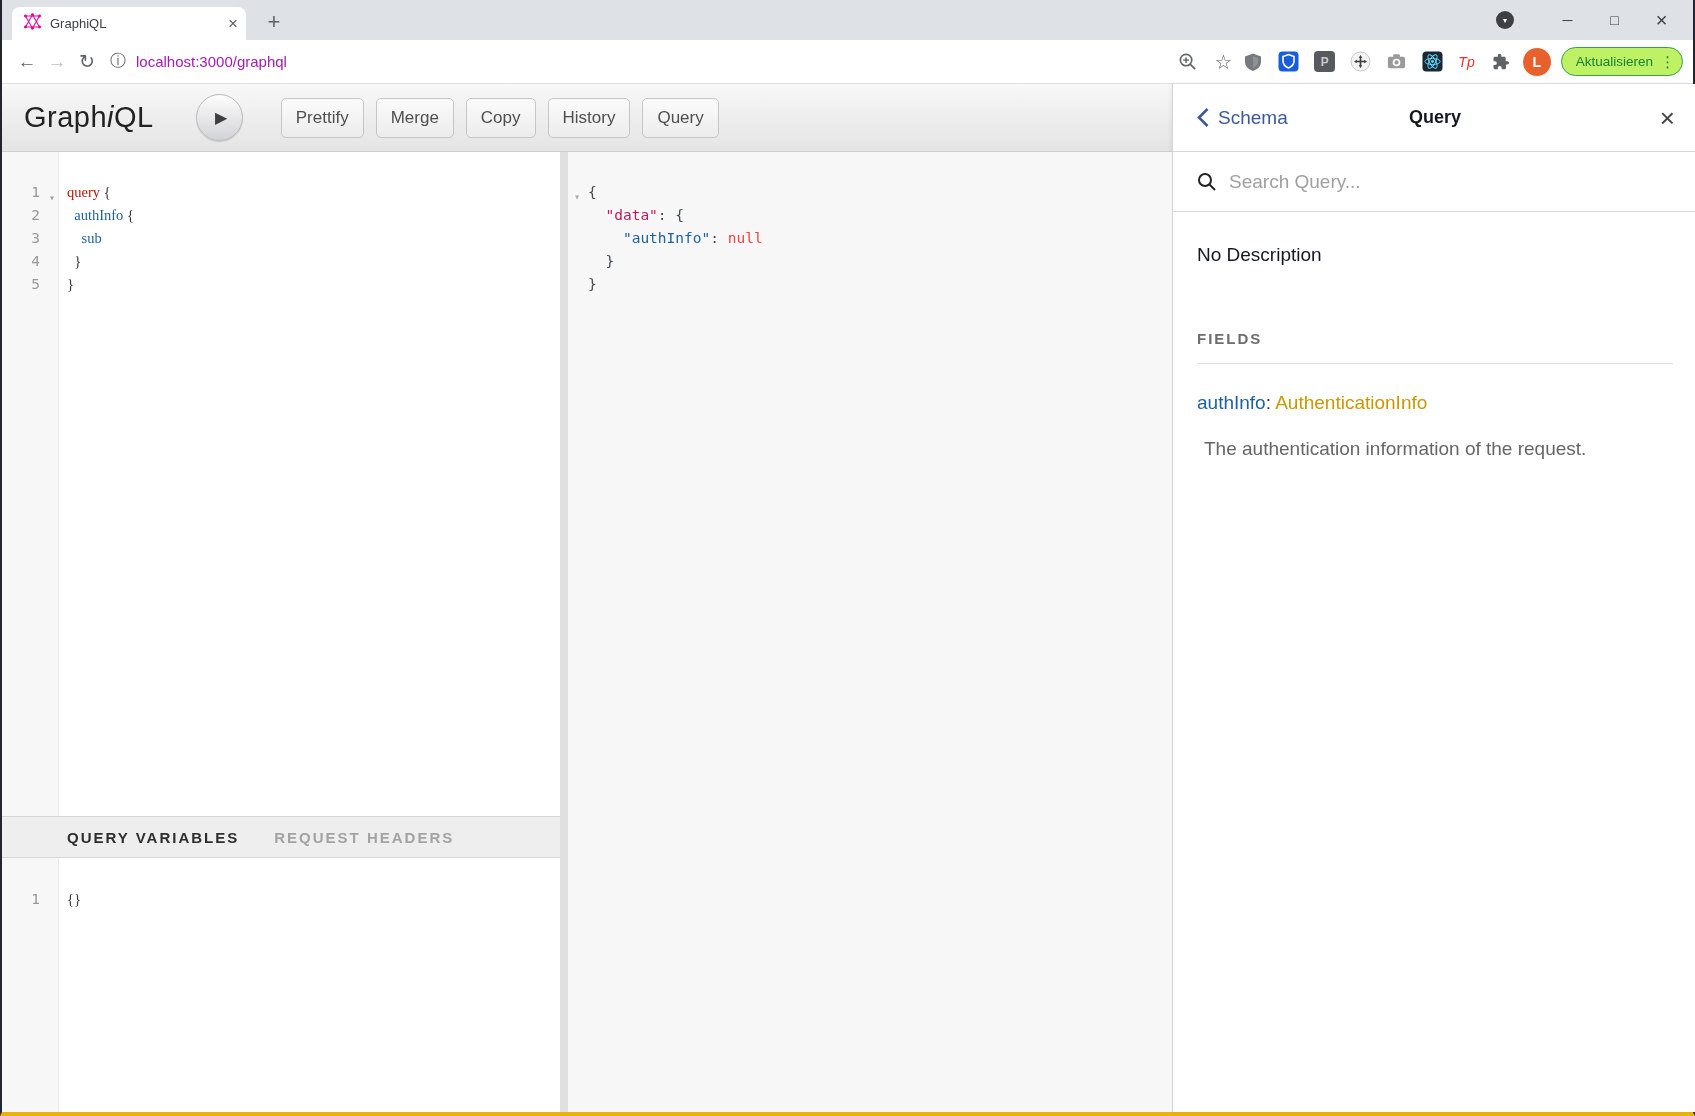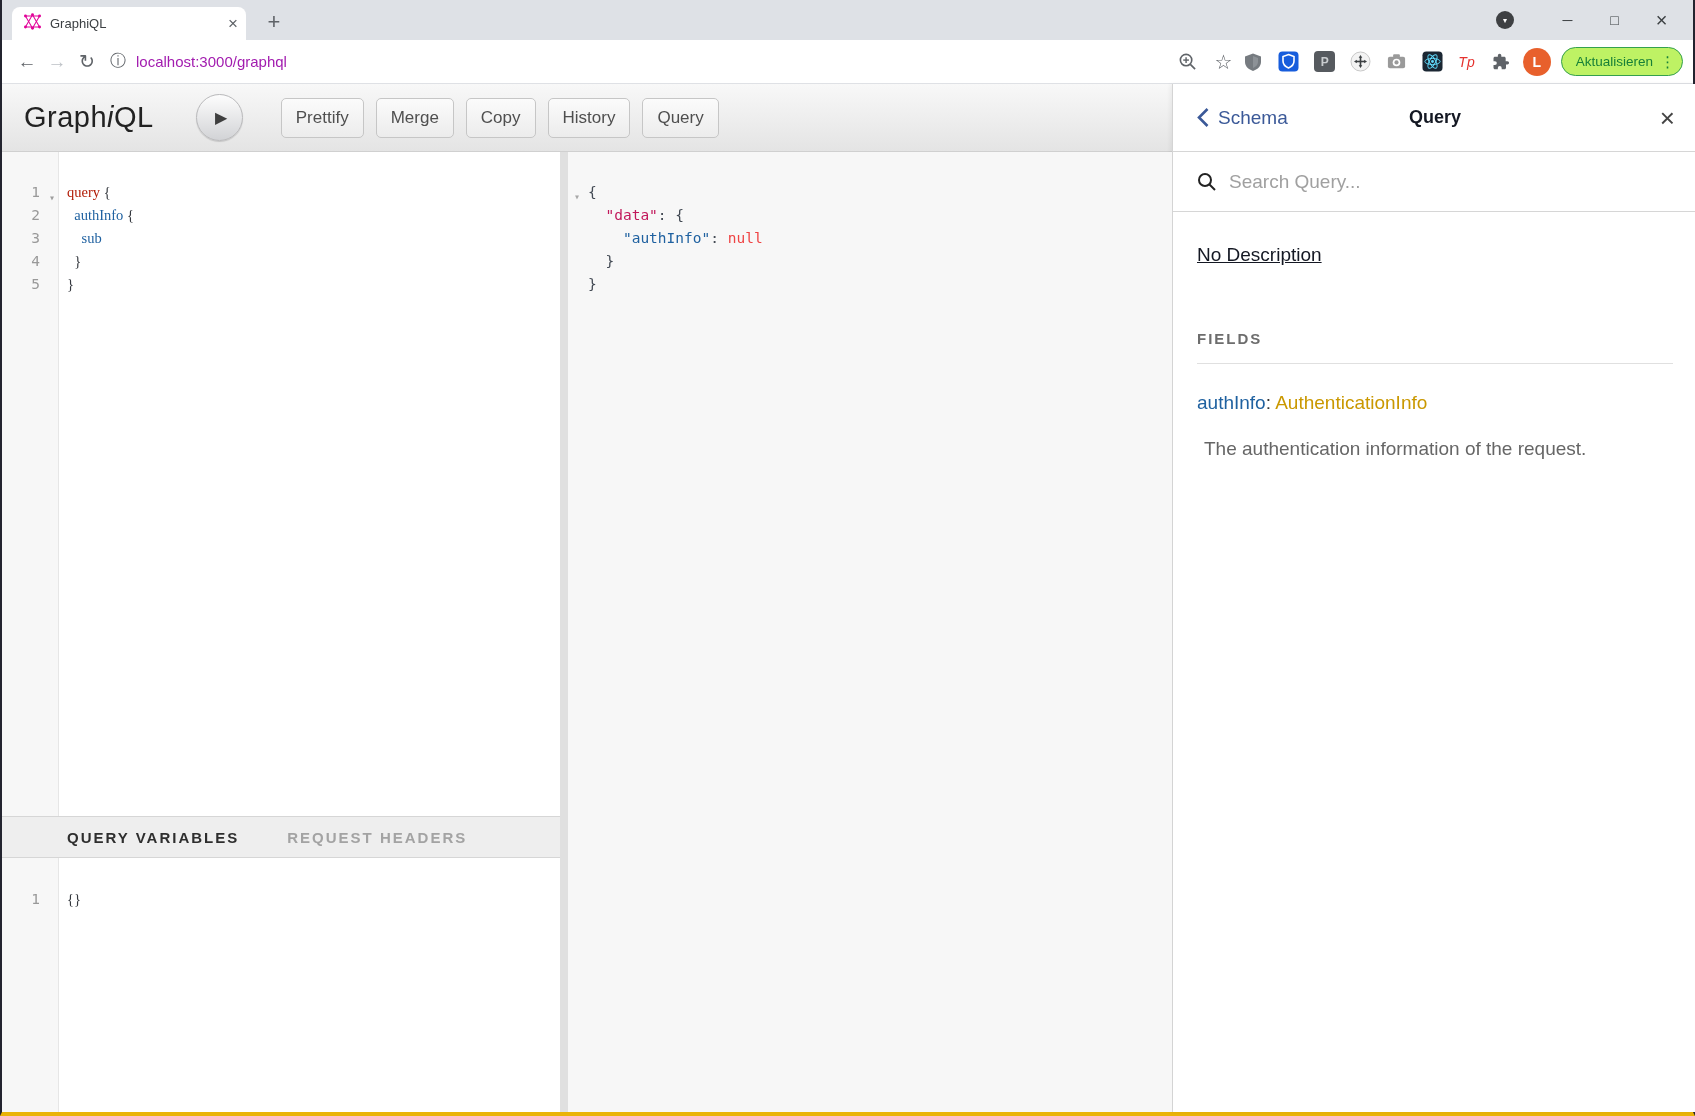--- a/index.html
+++ b/index.html
@@ -76,21 +76,21 @@
   .code-area { flex:1; padding:29px 10px 0 8px;font-family:Liberation Serif, serif; }
   .cm-line { white-space:pre; }
   .tok-kw   { color:#B11A04; }
   .tok-prop { color:#1F61A0; }
   .tok-punc { color:#35393f; }
   .tok-key  { color:#C2185B; }
   .tok-null { color:#ef4444; }
   .tok-rpunc{ color:#434a54; }
 
   .vars-tabs { height:42px; background:#eeeeee; border-top:1px solid #d6d6d6; border-bottom:1px solid #d6d6d6;
-               display:flex; align-items:center; padding-left:65px; gap:48px; flex:0 0 auto; }
+               display:flex; align-items:center; padding-left:65px; gap:35px; flex:0 0 auto; }
   .vars-tab { font-size:15px; font-weight:bold; letter-spacing:2px; }
   .vars-tab.active { color:#2e2e2e; }
   .vars-tab.inactive { color:#a3a3a3; }
   .vars-editor { height:254px; display:flex; flex:0 0 auto; background:#fff; }
   .vars-editor .gutter { padding-top:30px; }
   .vars-editor .code-area { padding-top:30px; }
 
   .divider { width:8px; flex:0 0 auto; background:#e0e0e0; }
 
   .result-pane { flex:1; background:#f7f7f7; position:relative; padding:29px 0 0 20px; min-width:0; }
@@ -104,21 +104,21 @@
   .doc-back { position:absolute; left:24px; display:flex; align-items:center; gap:9px;
               color:#3B5998; font-size:19px; }
   .doc-title { font-size:18px; font-weight:bold; color:#141823; }
   .doc-close { position:absolute; right:22px; font-size:26px; color:#444; font-weight:300; line-height:1; }
   .doc-search { height:60px; display:flex; align-items:center; padding-left:24px;
                 border-bottom:1px solid #d6d6d6; flex:0 0 auto; }
   .doc-search input { border:none; outline:none; font-size:19px; color:#333; margin-left:12px; width:380px;
                       font-family:"Liberation Sans", sans-serif; background:transparent; }
   .doc-search input::placeholder { color:#a0a0a0; }
   .doc-body { padding:32px 24px 0 24px; }
-  .no-desc { font-size:19px; color:#141823;text-decoration:underline; }
+  .no-desc { font-size:19px; color:#141823; }
   .fields-heading { margin-top:64px; font-size:15px; font-weight:bold; letter-spacing:2px; color:#6d6d6d;
                     padding-bottom:16px; border-bottom:1px solid #e0e0e0; }
   .field-row { margin-top:28px; font-size:19px; }
   .field-name { color:#1F61A0; }
   .field-colon { color:#333; }
   .field-type { color:#CA9800; }
   .field-desc { margin-top:24px; font-size:19px; color:#666; padding-left:7px; }
 </style>
 </head>
 <body>

